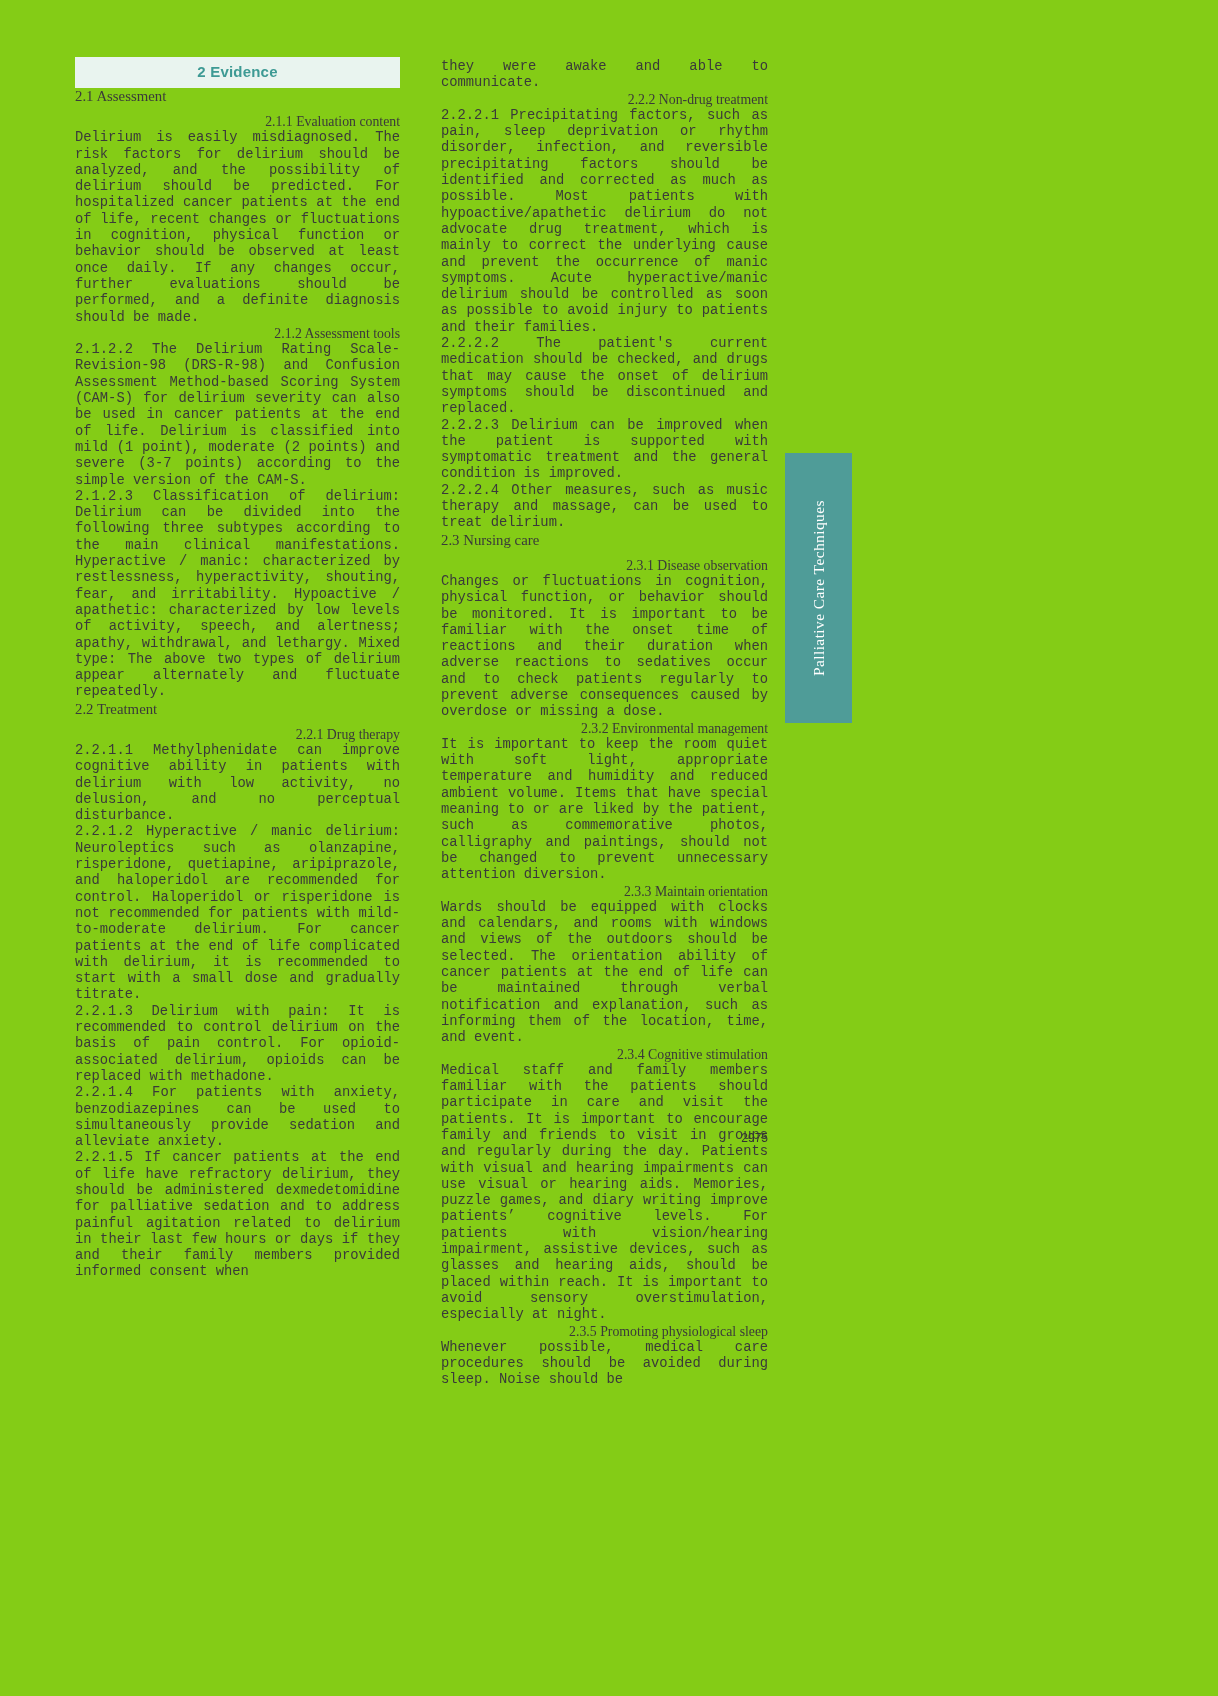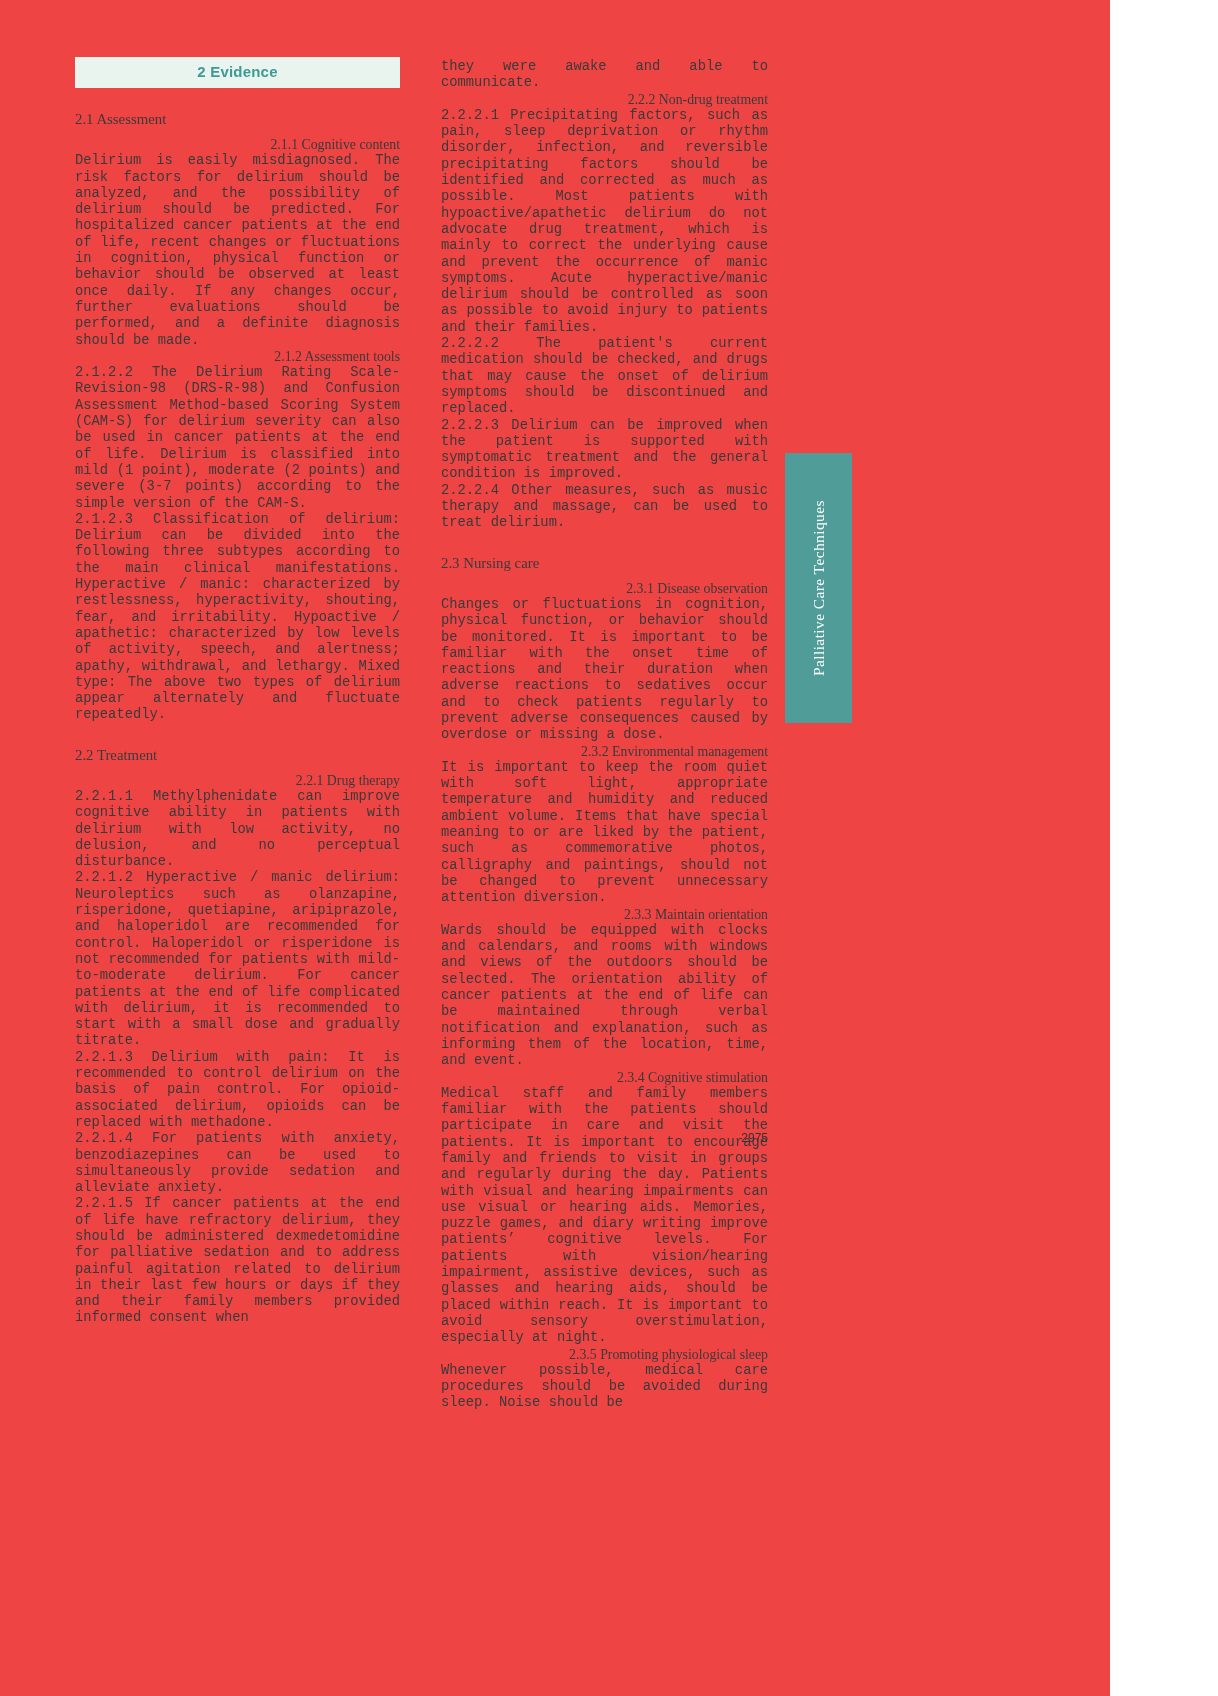--- a/index.html
+++ b/index.html
@@ -1,20 +1,20 @@
 <!DOCTYPE html>
 <html><head>
 <meta charset="utf-8">
 <style>
   html, body { margin: 0; padding: 0; background: #ffffff; }
   .page {
     position: relative;
-    width: 1110px;
+    width: 1218px;
     height: 1696px;
-    background: #ef4444;
+    background: #84cc16;
     font-family: "Liberation Serif", serif;
     color: #3a3a3a;
     overflow: hidden;
   }
   .col {
     position: absolute;
     font-size: 13.8px;
     line-height: 16.3px;
   }
   .col-left  { left: 75px;  top: 57px; width: 325px; }
@@ -32,21 +32,21 @@
     font-family: "Liberation Sans", sans-serif;
     font-weight: bold;
     font-size: 15px;
     color: #3e9a94;
     letter-spacing: 0.2px;
   }
 
   .blk-heading {
     font-size: 14.8px;
     line-height: 17px;
-    margin: 23px 0 9px 0;
+    margin: 0 0 9px 0;
   }
   .blk-subhead {
     font-size: 13.8px;
     line-height: 16.3px;
     text-align: right;
   }
   .blk-para {
     font-size: 13.8px;
     line-height: 16.3px;
     text-align: justify;
@@ -90,21 +90,21 @@
 <body>
 
 <div class="page">
 
   <div class="col col-left">
     <div class="evidence-bar">
       <span>2 Evidence</span>
     </div>
     <div>
         <div class="blk-heading">2.1 Assessment</div>
-        <div class="blk-subhead">2.1.1 Cognitive content</div>
+        <div class="blk-subhead">2.1.1 Evaluation content</div>
         <div class="blk-para">Delirium is easily misdiagnosed. The risk factors for delirium should be analyzed, and the possibility of delirium should be predicted. For hospitalized cancer patients at the end of life, recent changes or fluctuations in cognition, physical function or behavior should be observed at least once daily. If any changes occur, further evaluations should be performed, and a definite diagnosis should be made.</div>
         <div class="blk-subhead">2.1.2 Assessment tools</div>
         <div class="blk-para">2.1.2.2 The Delirium Rating Scale-Revision-98 (DRS-R-98) and Confusion Assessment Method-based Scoring System (CAM-S) for delirium severity can also be used in cancer patients at the end of life. Delirium is classified into mild (1 point), moderate (2 points) and severe (3-7 points) according to the simple version of the CAM-S.</div>
         <div class="blk-para">2.1.2.3 Classification of delirium: Delirium can be divided into the following three subtypes according to the main clinical manifestations. Hyperactive / manic: characterized by restlessness, hyperactivity, shouting, fear, and irritability. Hypoactive / apathetic: characterized by low levels of activity, speech, and alertness; apathy, withdrawal, and lethargy. Mixed type: The above two types of delirium appear alternately and fluctuate repeatedly.</div>
         <div class="blk-heading">2.2 Treatment</div>
         <div class="blk-subhead">2.2.1 Drug therapy</div>
         <div class="blk-para">2.2.1.1 Methylphenidate can improve cognitive ability in patients with delirium with low activity, no delusion, and no perceptual disturbance.</div>
         <div class="blk-para">2.2.1.2 Hyperactive / manic delirium: Neuroleptics such as olanzapine, risperidone, quetiapine, aripiprazole, and haloperidol are recommended for control. Haloperidol or risperidone is not recommended for patients with mild-to-moderate delirium. For cancer patients at the end of life complicated with delirium, it is recommended to start with a small dose and gradually titrate.</div>
         <div class="blk-para">2.2.1.3 Delirium with pain: It is recommended to control delirium on the basis of pain control. For opioid-associated delirium, opioids can be replaced with methadone.</div>
         <div class="blk-para">2.2.1.4 For patients with anxiety, benzodiazepines can be used to simultaneously provide sedation and alleviate anxiety.</div>

